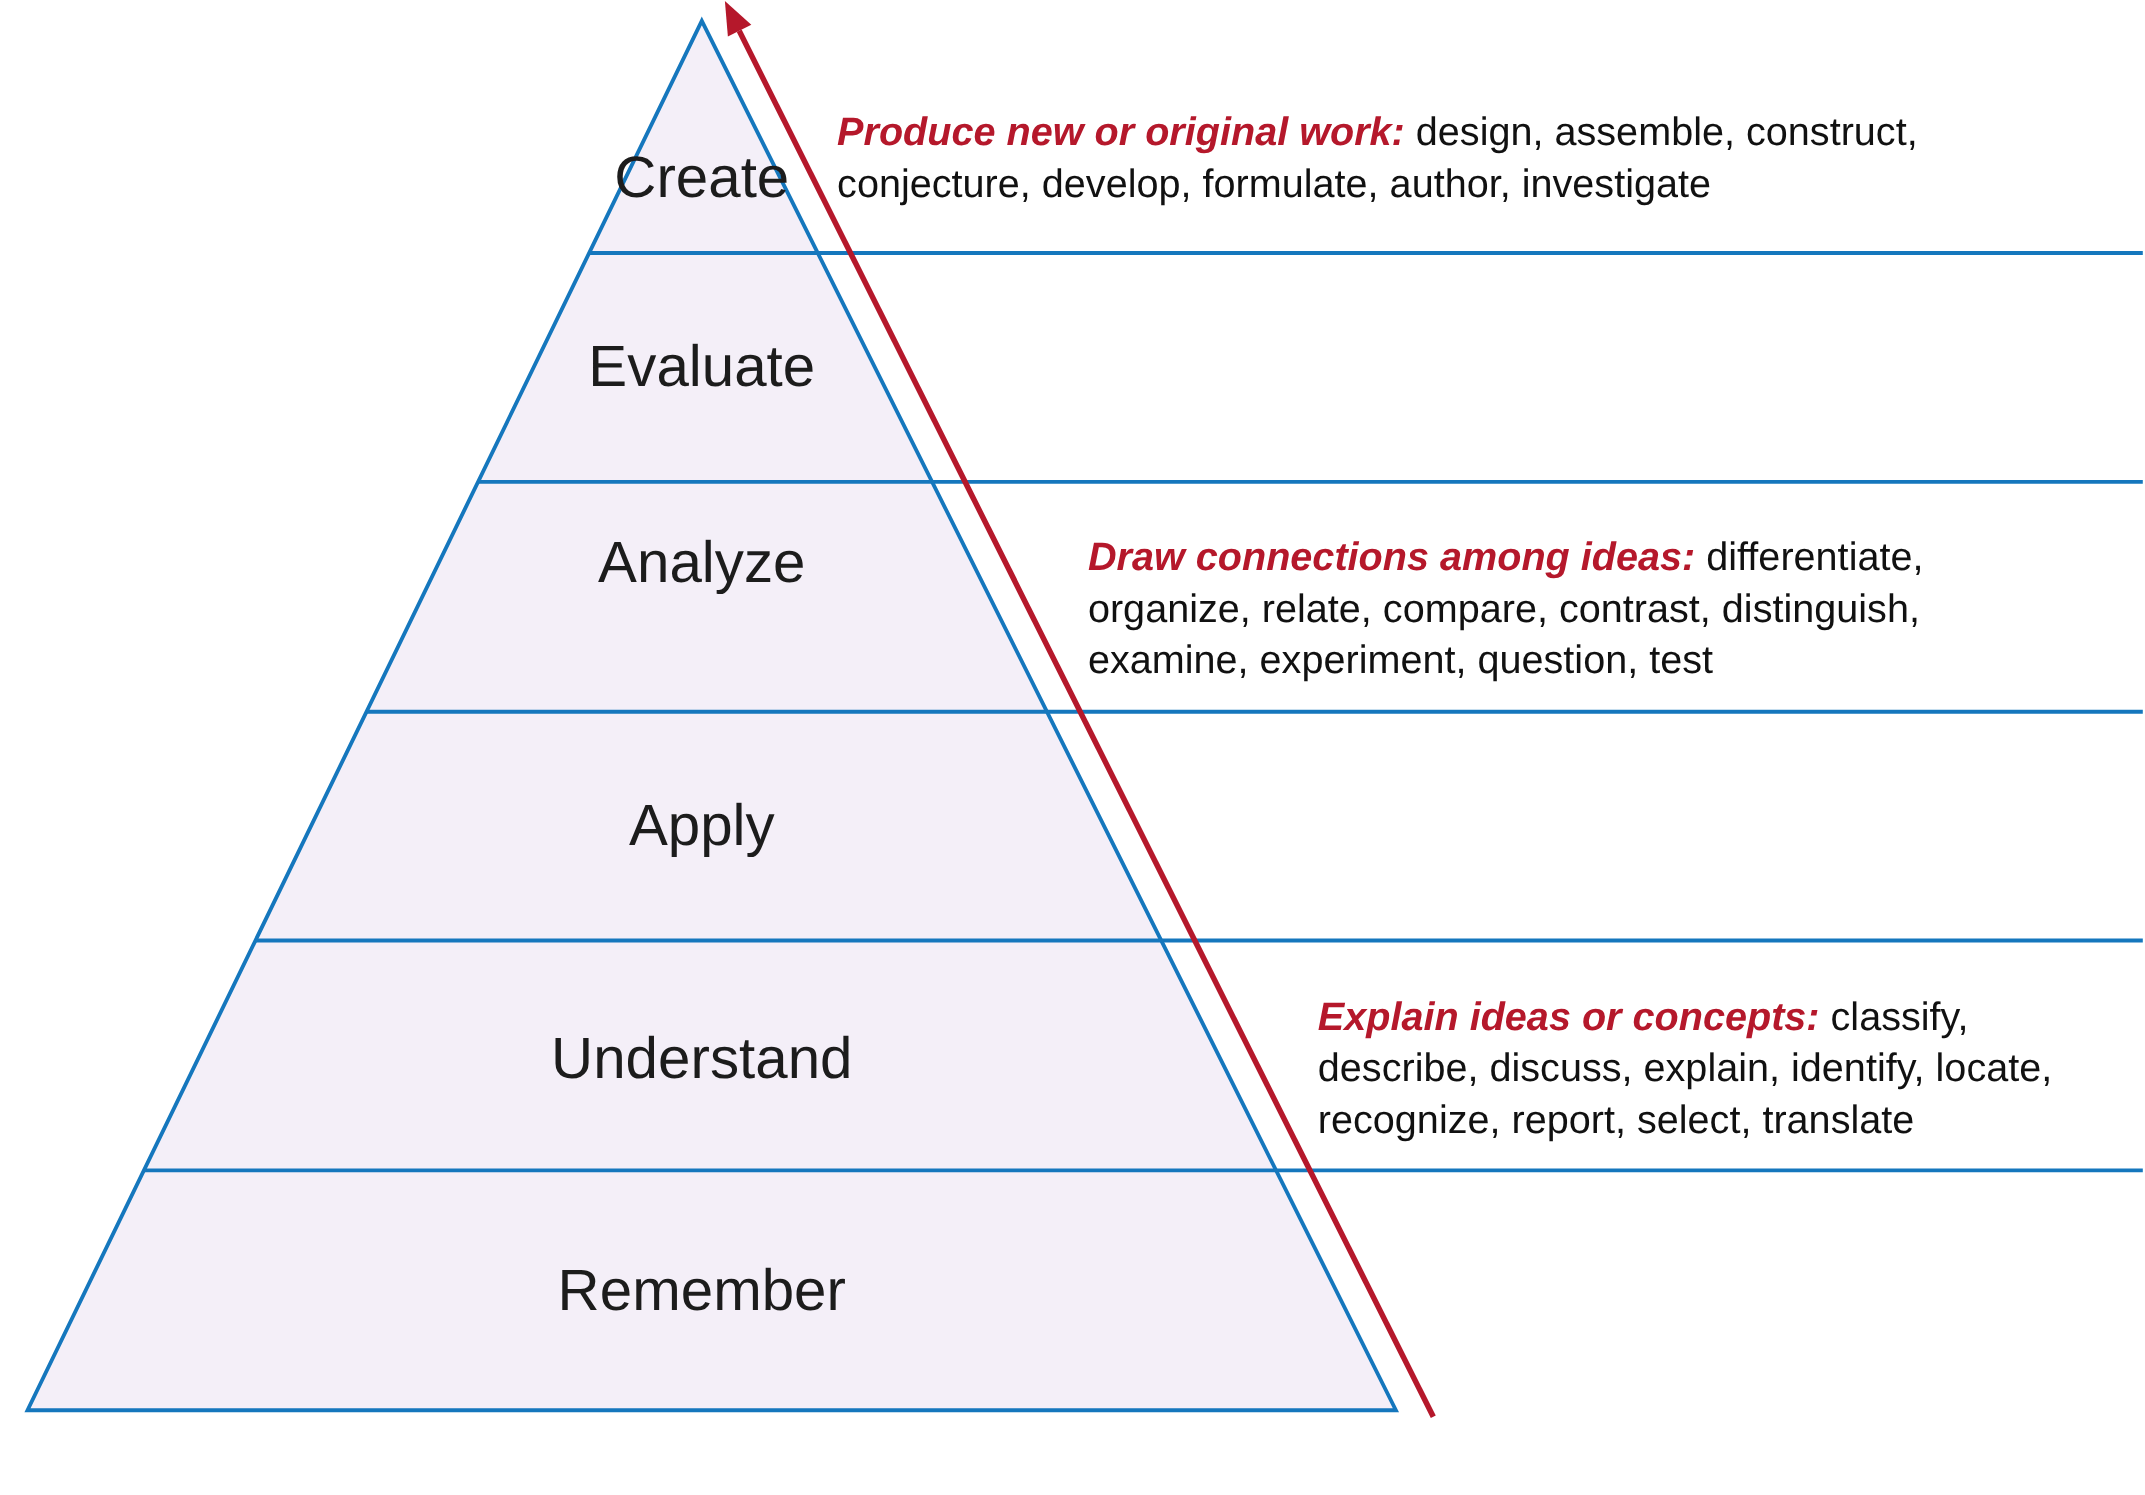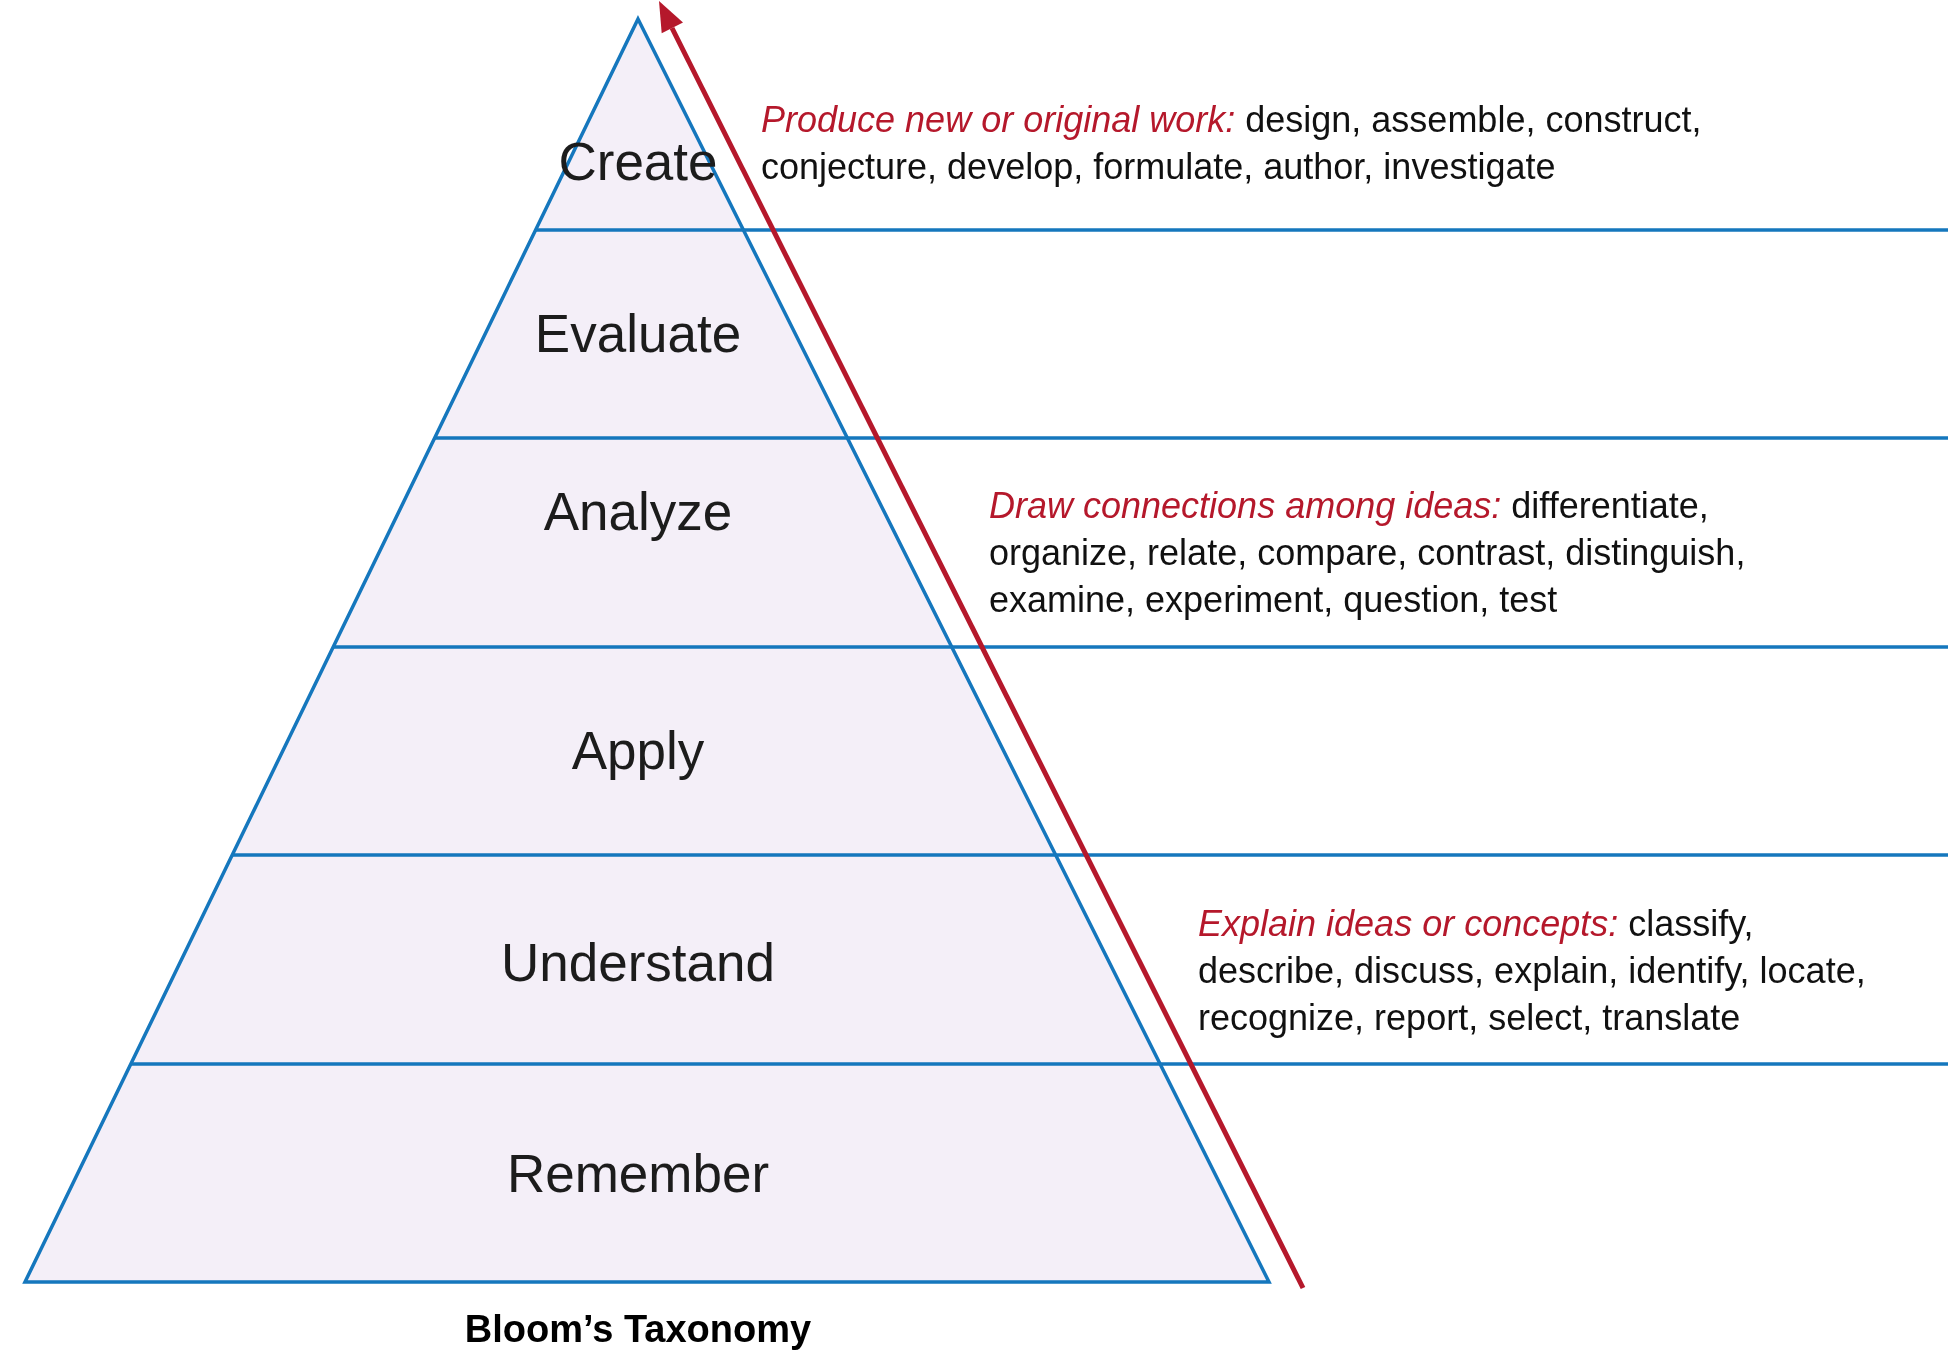--- a/index.html
+++ b/index.html
@@ -46,21 +46,21 @@
     white-space:nowrap;
   }
   .desc{
     position:absolute;
     font-size:36px;
     line-height:47px;
     color:var(--text,#111111);
   }
   .desc .lead{
     color:var(--red,#b5182b);
-    font-weight:normal;
+    font-weight:bold;
     font-style:italic;
   }
   .title{
     position:absolute;
     left:638px;
     top:1308px;
     transform:translateX(-50%);
     font-size:38px;
     font-weight:bold;
     color:#000000;
@@ -104,15 +104,14 @@
     <span class="body">differentiate, organize, relate, compare, contrast, distinguish, examine, experiment, question, test</span>
   </div>
 
 
   <div class="desc" style="left:1198px;top:900px;width:700px">
     <span class="lead">Explain ideas or concepts:</span>
     <span class="body">classify, describe, discuss, explain, identify, locate, recognize, report, select, translate</span>
   </div>
 
 
-  <div class="title">Bloom’s Taxonomy</div>
 
 </div>
 
 </body></html>

